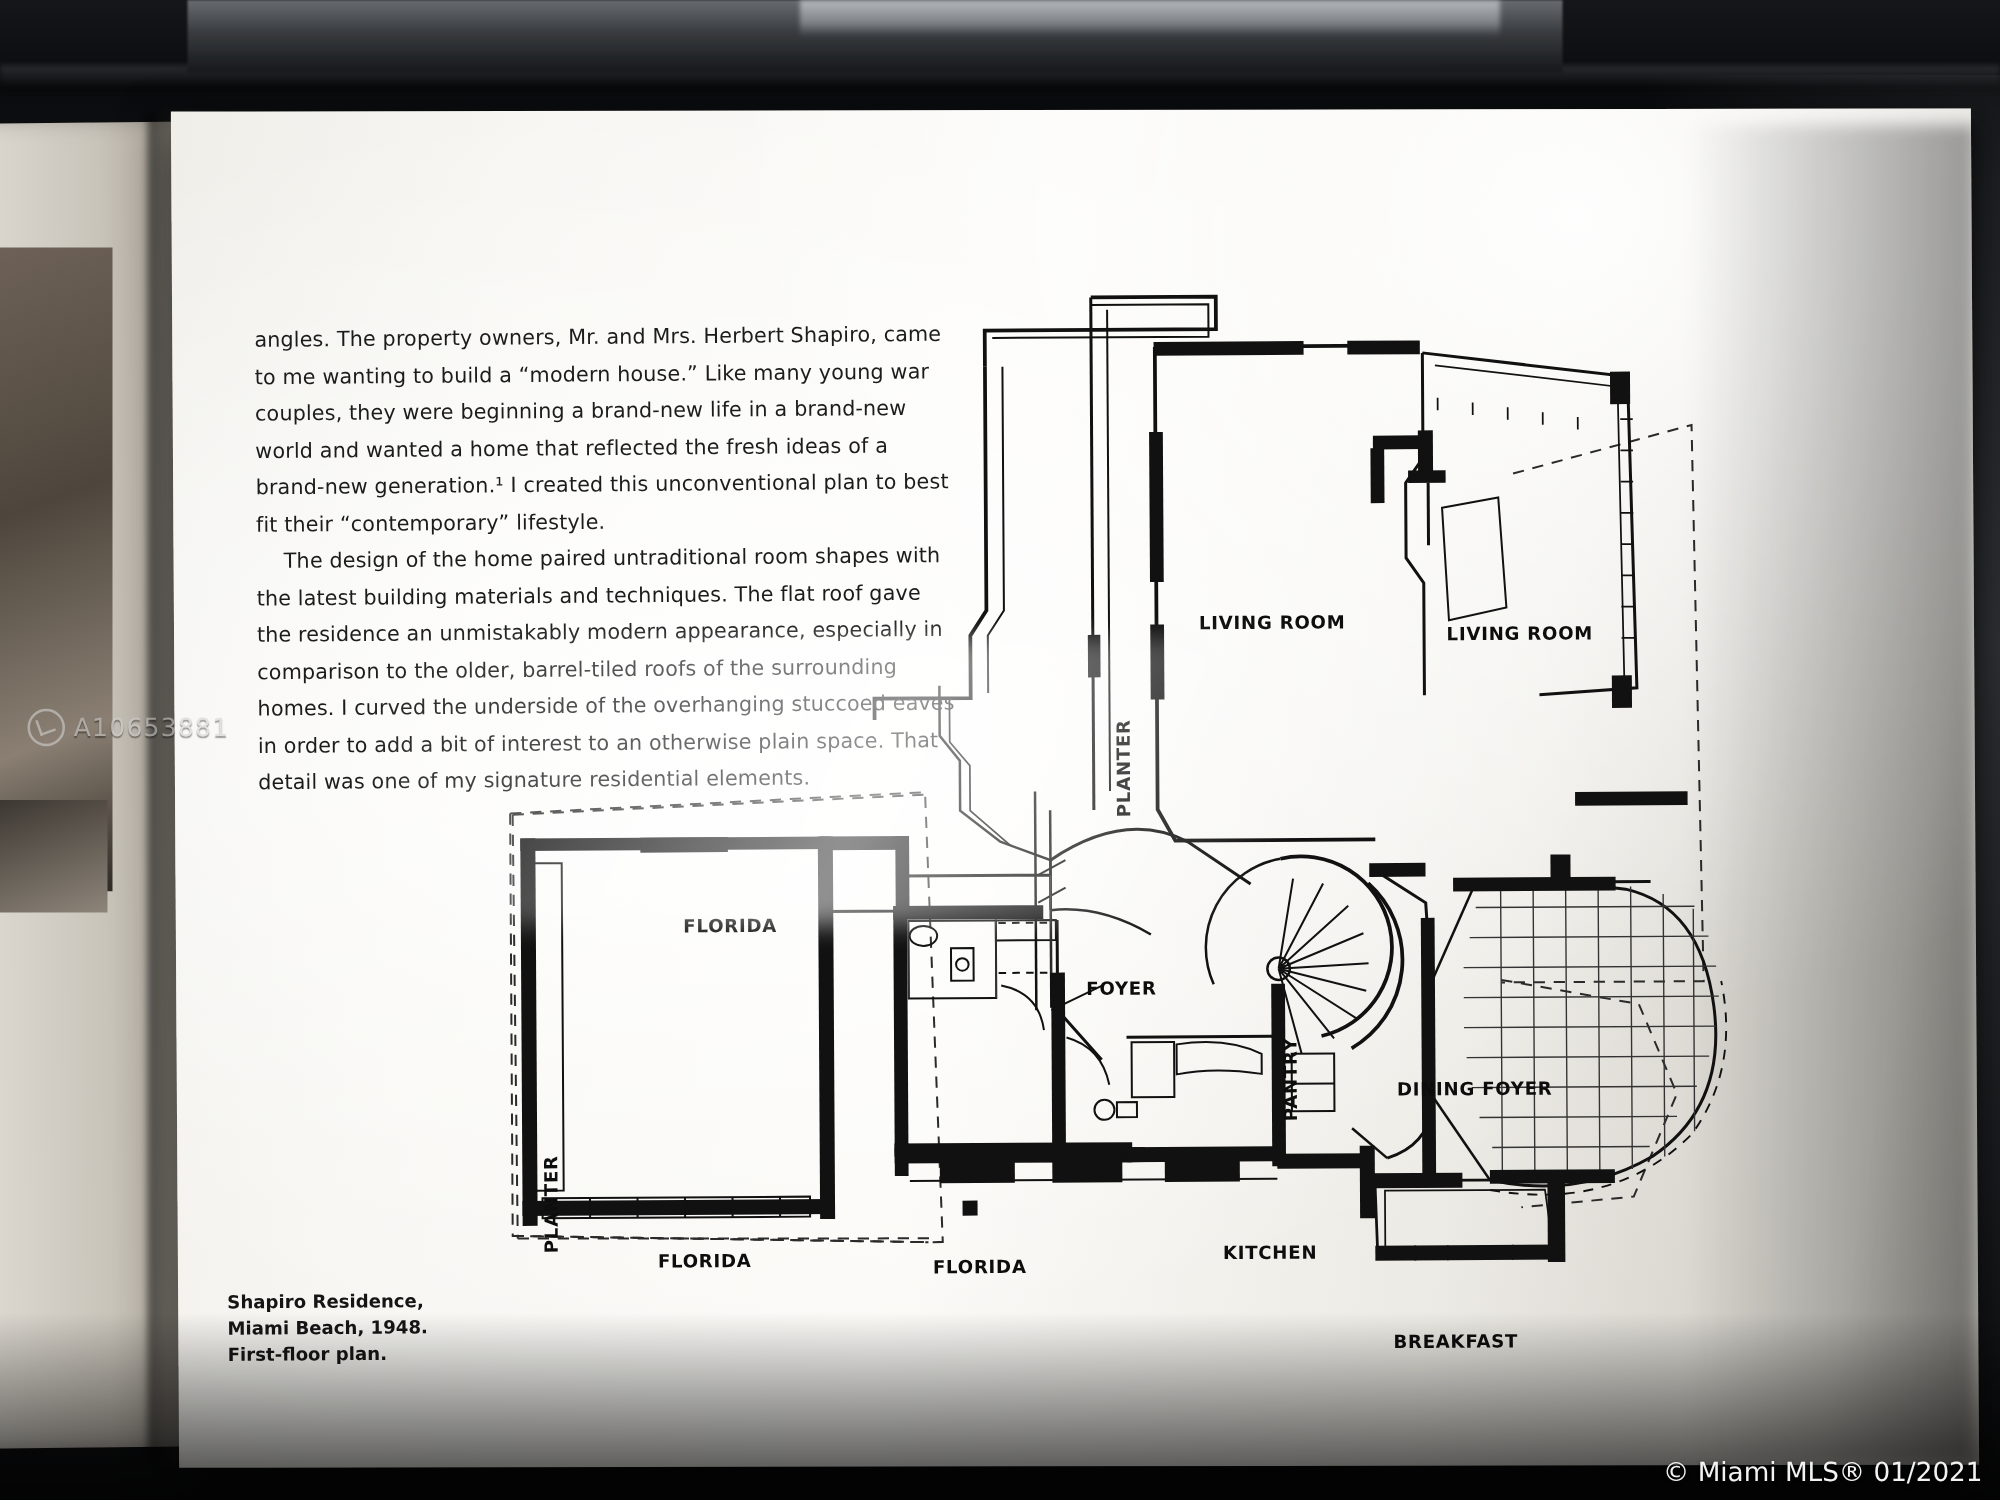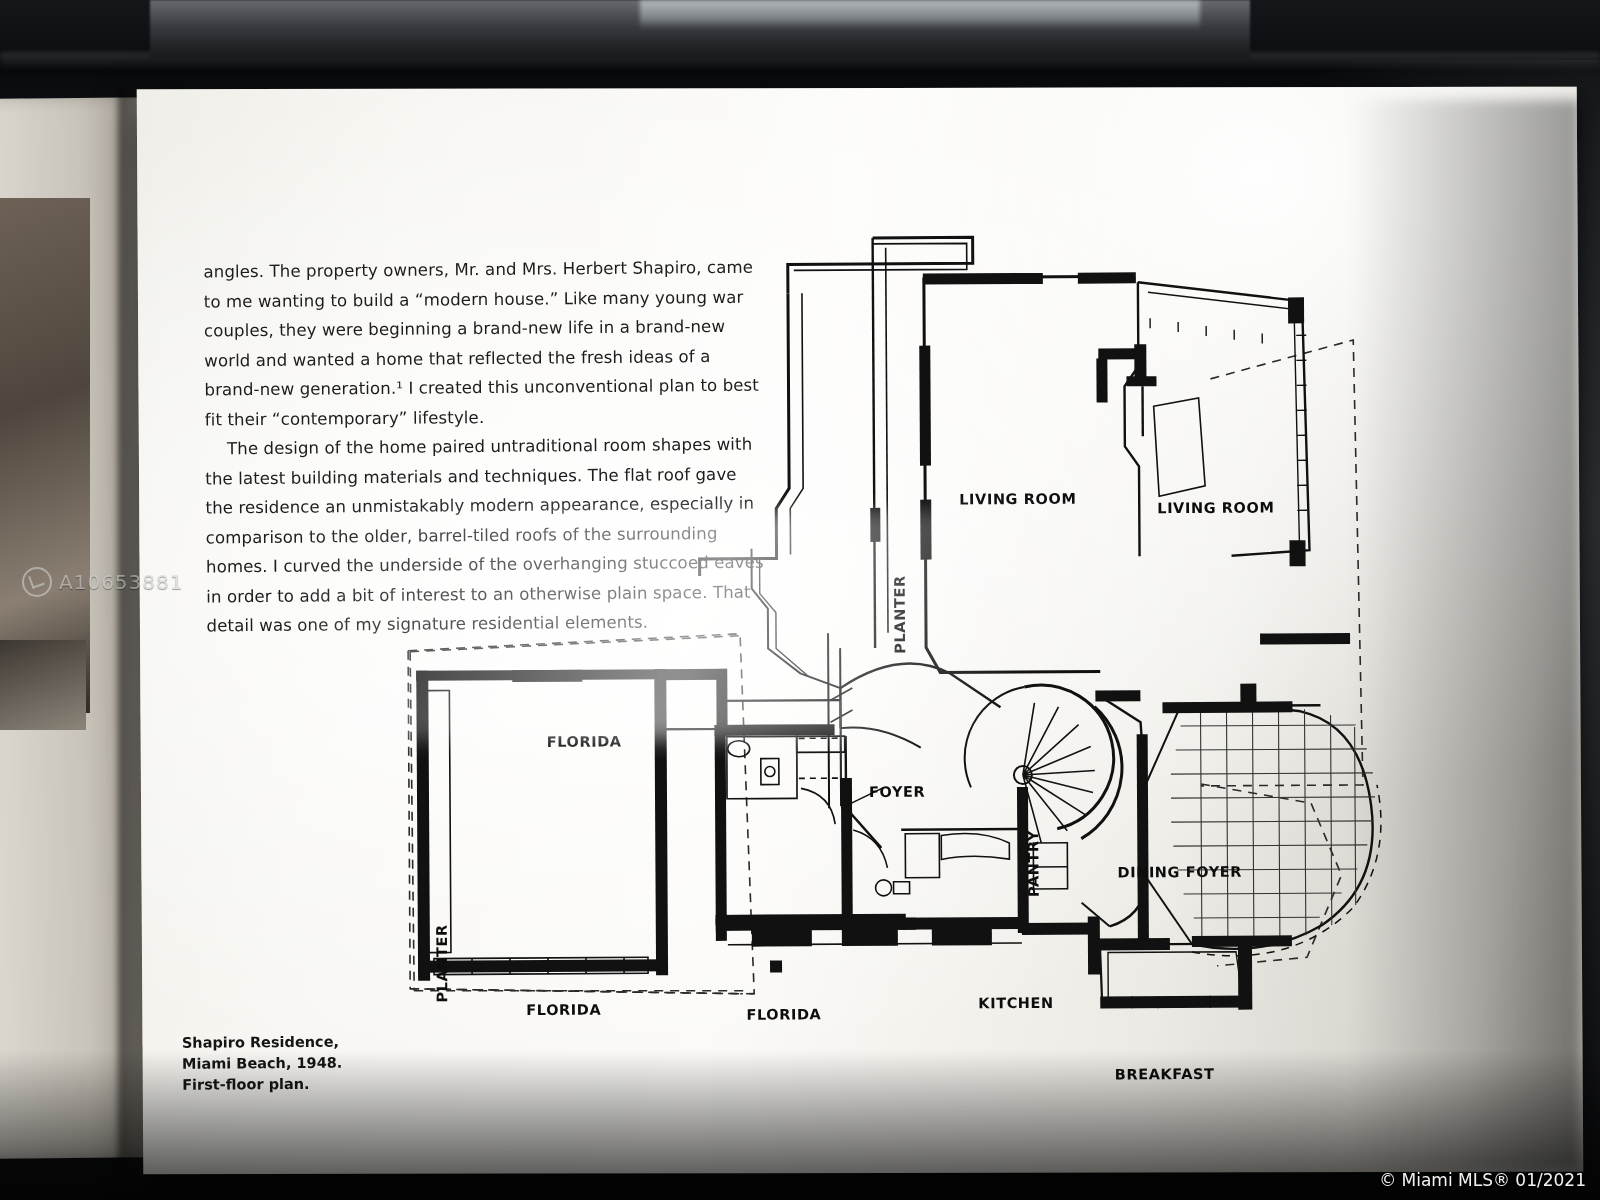--- a/index.html
+++ b/index.html
@@ -126,21 +126,21 @@
     border-left:2px solid #d8d8d8;border-bottom:2px solid #d8d8d8;
     transform:rotate(-20deg);
   }
   .wm-mls .idtxt{
     font-size:20px;letter-spacing:1px;color:#cfcfcf;
     font-family:"DejaVu Sans", sans-serif;
     text-shadow:0 1px 1px rgba(0,0,0,.7);
   }
   .wm-corner{
     position:absolute;right:14px;bottom:10px;
-    font-size:17px;color:#f2f2f2;
+    font-size:21px;color:#f2f2f2;
     font-family:"DejaVu Sans", sans-serif;
     text-shadow:0 1px 3px rgba(0,0,0,.9);
   }
 </style>
 </head>
 <body>
 
 <div id="page">
 
   <div class="desk"></div>

